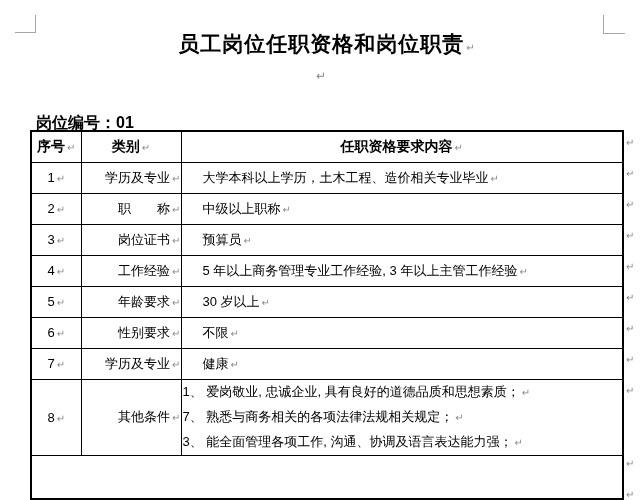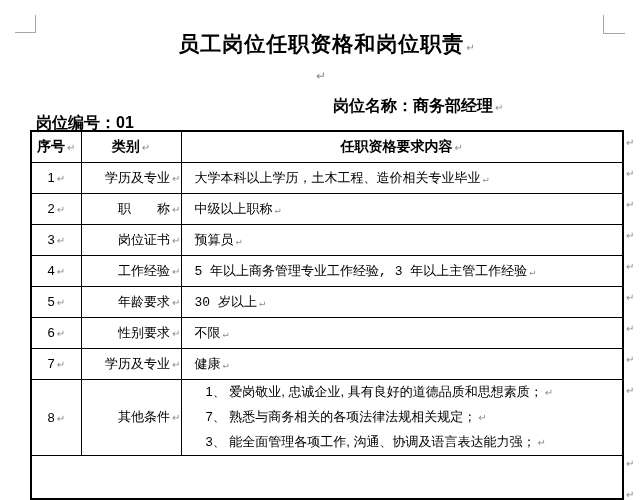--- a/index.html
+++ b/index.html
@@ -35,43 +35,42 @@
 
   tr.hdr    { height:31px; }
   tr.r      { height:31px; }
   tr.r8     { height:74px; }
   tr.sect   { height:31px; }
   tr.last   { height:44px; }
 
   th.h { font-size:14px; font-weight:bold; text-align:center; vertical-align:middle; white-space:nowrap;margin-left:8px; }
   td.no  { font-size:13px; text-align:center; vertical-align:middle; white-space:nowrap; }
   td.cat { font-size:13px; text-align:right; vertical-align:middle; white-space:nowrap;font-family:Liberation Serif, serif; }
-  td.req { font-size:13px; text-align:left; vertical-align:middle; padding-left:13px; white-space:nowrap;font-family:Liberation Mono, monospace; }
-  td.req-multi { font-size:13px; text-align:left; vertical-align:middle; padding-left:24px; }
+  td.req { font-size:13px; text-align:left; vertical-align:middle; padding-left:21px; white-space:nowrap; }
+  td.req-multi { font-size:13px; text-align:left; vertical-align:middle; padding-left:1px; }
   td.req-multi .ln { line-height:24px; white-space:nowrap; }
   td.sect-title { font-size:15px; font-weight:bold; text-align:center; vertical-align:middle;
                   border-bottom:2px solid #000 !important; }
 
   .row-end-mark { position:absolute; left:626px; font-size:10px; color:#8a8a8a; }
 </style>
 </head>
 <body>
 
 <div class="page">
 
   <div class="corner corner-tl"></div>
   <div class="corner corner-tr"></div>
 
   <div class="doc-title"><span>员工岗位任职资格和岗位职责</span><span class="pmark">↵</span></div>
 
   <span class="empty-line-mark">↵</span>
 
   <div class="meta-line">
     <span class="meta-number"><span>岗位编号：</span><span>01</span></span>
-    <span class="meta-name"><span>岗位名称：</span><span>商务部经理</span><span class="pmark">↵</span></span>
   </div>
 
   <table class="qual">
     <colgroup>
         <col class="c-no">
         <col class="c-cat">
         <col class="c-req">
       </colgroup>
     <tbody>
         <tr class="hdr">

